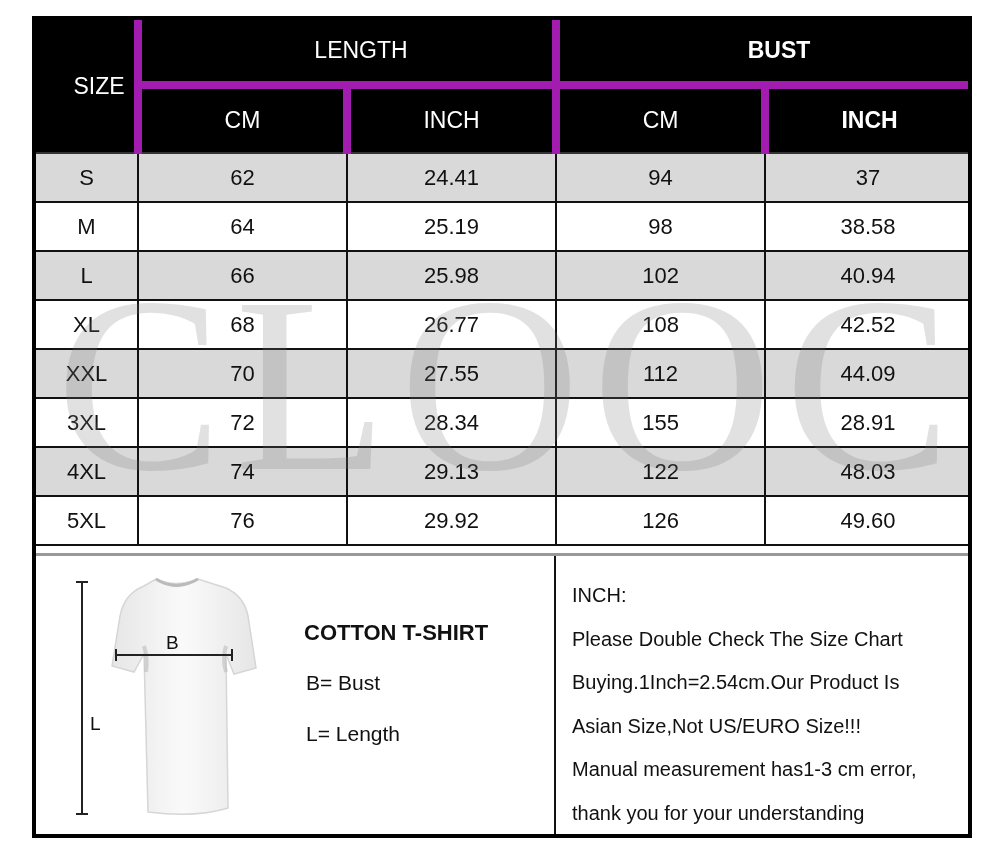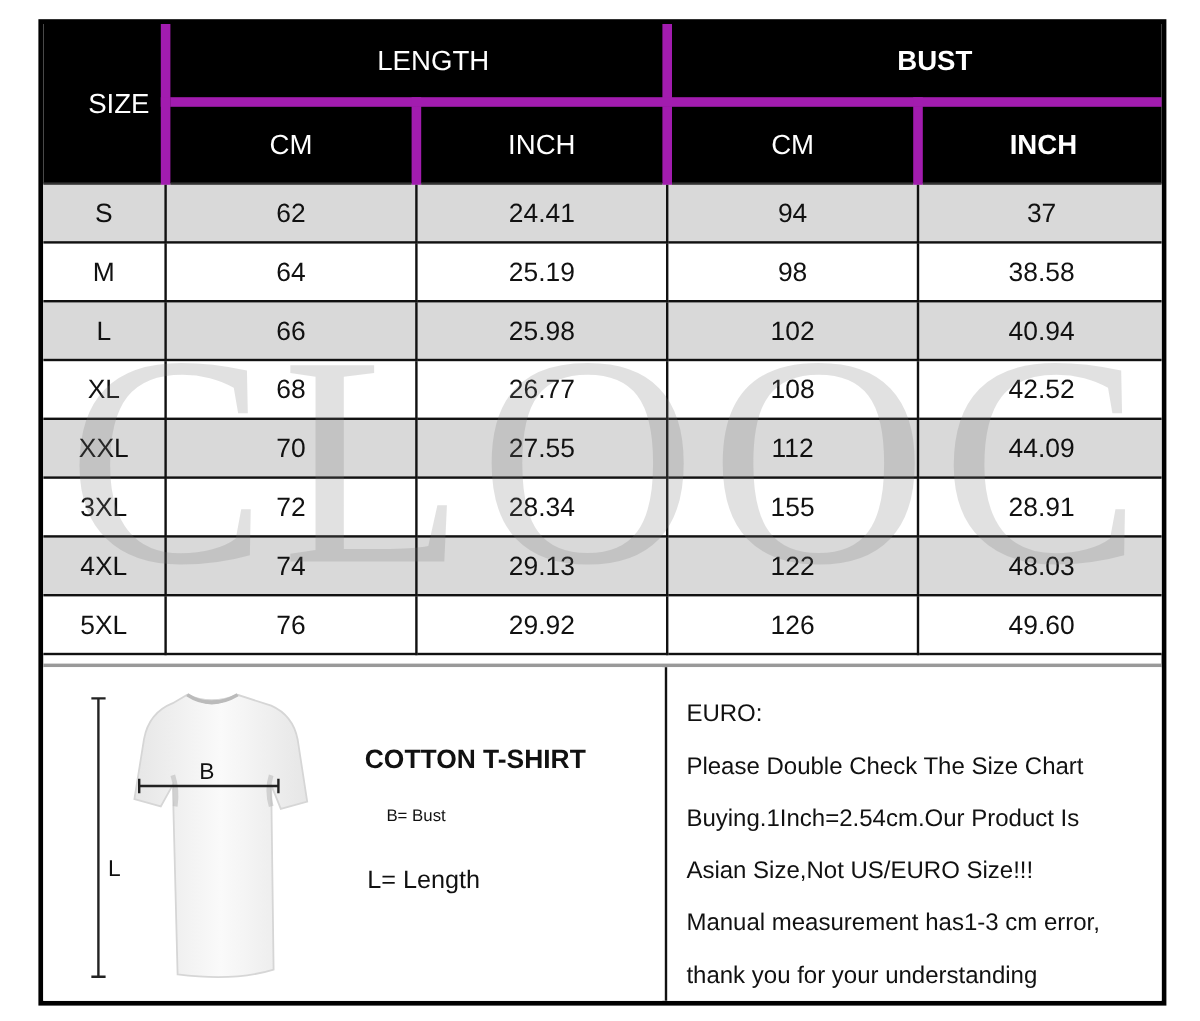--- a/index.html
+++ b/index.html
@@ -25,21 +25,21 @@
     table.size td:first-child { border-left:none; }
     table.size td:last-child { border-right:none; }
     table.size tr.odd td { background:#d9d9d9; }
     table.size tr.even td { background:#ffffff; }
     .bottom { position:absolute; left:0; top:533px; width:932px; height:281px; border-top:3px solid #999; z-index:2; background:transparent; }
     .bottom .left { position:absolute; left:0; top:0; width:516px; height:281px; background:#fff; }
     .bottom .right { position:absolute; left:518px; top:0; width:414px; height:281px; background:#fff;
                      border-left:2px solid #111; }
     .shirt { position:absolute; left:40px; top:20px; width:200px; height:250px; }
     .product-title { position:absolute; left:268px; top:64px; font-size:22px; font-weight:bold; }
-    .legend-b { position:absolute; left:270px; top:115px; font-size:14px;margin-left:16px; }
+    .legend-b { position:absolute; left:270px; top:115px; font-size:21px; }
     .legend-l { position:absolute; left:270px; top:166px; font-size:21px; }
     .note { position:absolute; left:16px; top:18px; font-size:20px; line-height:43.6px; }
     .note div { white-space:nowrap; }
   </style>
 </head>
 <body>
 
 <div class="frame">
   <div class="inner">
 
@@ -154,21 +154,21 @@
           <line x1="40" y1="73" x2="40" y2="85" stroke="#222" stroke-width="2"></line>
           <line x1="156" y1="73" x2="156" y2="85" stroke="#222" stroke-width="2"></line>
           <text x="90" y="73" font-family="Liberation Sans, sans-serif" font-size="19" fill="#111">B</text>
         </svg>
         <div class="product-title">COTTON T-SHIRT</div>
         <div class="legend-b">B= Bust</div>
         <div class="legend-l">L= Length</div>
       </div>
       <div class="right">
         <div class="note">
-          <div>EURO:</div>
+          <div>INCH:</div>
           <div>Please Double Check The Size Chart</div>
           <div>Buying.1Inch=2.54cm.Our Product Is</div>
           <div>Asian Size,Not US/EURO Size!!!</div>
           <div>Manual measurement has1-3 cm error,</div>
           <div>thank you for your understanding</div>
         </div>
       </div>
     </div>
 
   </div>

